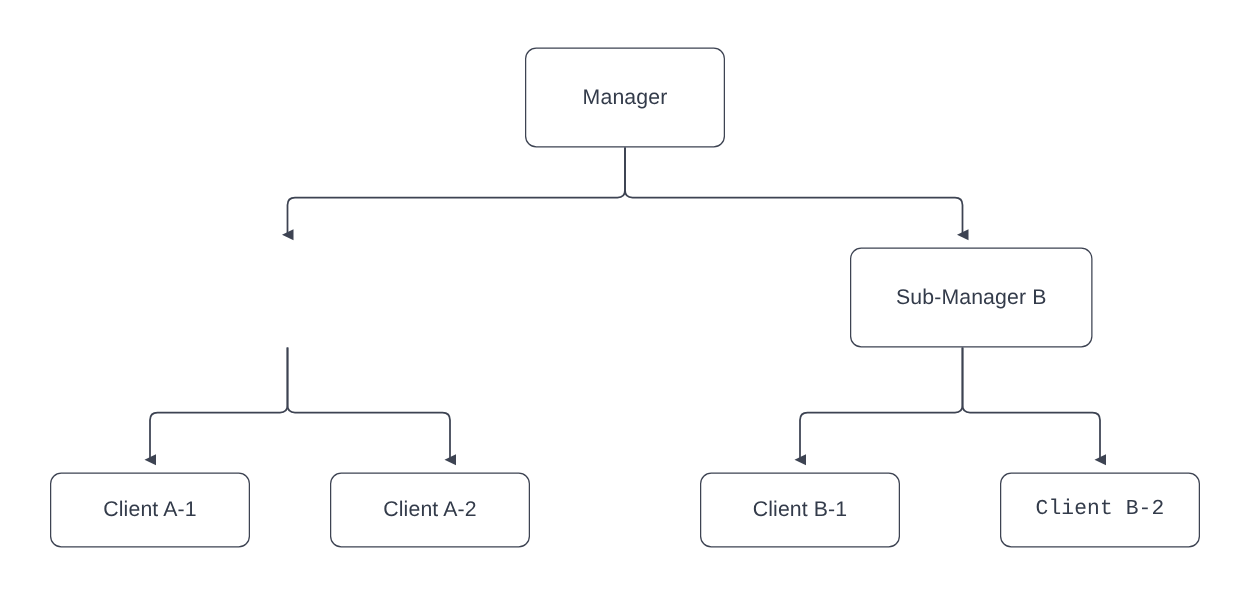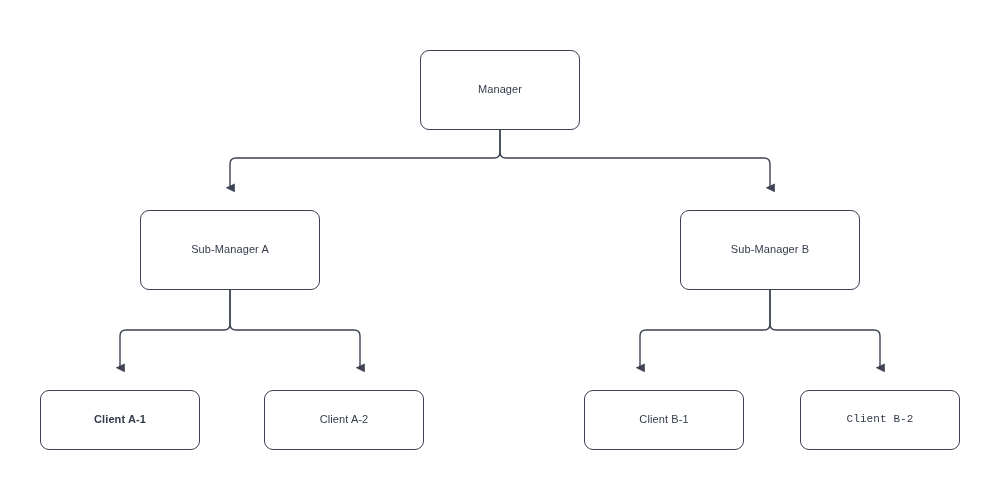--- a/index.html
+++ b/index.html
@@ -27,39 +27,38 @@
   .node {
     position: absolute;
     box-sizing: border-box;
     background: #ffffff;
     border: 1.4px solid #3d4352;
     border-radius: 9px;
     display: flex;
     align-items: center;
     justify-content: center;
     color: #333b4a;
-    font-size: 11px;
+    font-size: 17px;
     line-height: 1.2;
     letter-spacing: 0.1px;
     white-space: nowrap;
     z-index: 2;
-    margin-top: 12px;
   }
   .node-label {
     display: block;
     text-align: center;
   }
 
   
   #node-manager      { left: 420px; top: 38px;  width: 160px; height: 80px; }
   #node-submanager-a { left: 140px; top: 198px; width: 180px; height: 80px; }
-  #node-submanager-b { left: 680px; top: 198px; width: 180px; height: 80px; }
-  #node-client-a1    { left: 40px;  top: 378px; width: 160px; height: 60px; font-weight: bold; }
+  #node-submanager-b { left: 680px; top: 198px; width: 194px; height: 80px; }
+  #node-client-a1    { left: 40px;  top: 378px; width: 160px; height: 60px; }
   #node-client-a2    { left: 264px; top: 378px; width: 160px; height: 60px; }
-  #node-client-b1    { left: 584px; top: 378px; width: 160px; height: 60px; }
+  #node-client-b1    { left: 560px; top: 378px; width: 160px; height: 60px; }
   #node-client-b2    { left: 800px; top: 378px; width: 160px; height: 60px; font-family: Liberation Mono, monospace; }
 </style>
 </head>
 <body>
 
 <div id="canvas">
 
   <svg id="edge-layer" viewBox="0 0 1000 480" width="1000" height="480" xmlns="http://www.w3.org/2000/svg">
     <defs>
       <marker id="arrowhead" markerWidth="10" markerHeight="10" refX="5.2" refY="5" orient="auto" markerUnits="userSpaceOnUse">
@@ -80,23 +79,20 @@
       <path d="M 770 278 L 770 324 Q 770 330 764 330 L 646 330 Q 640 330 640 336 L 640 368" marker-end="url(#arrowhead)"></path>
 
       <path d="M 770 278 L 770 324 Q 770 330 776 330 L 874 330 Q 880 330 880 336 L 880 368" marker-end="url(#arrowhead)"></path>
     </g>
   </svg>
 
   <div class="node" id="node-manager">
     <span class="node-label">Manager</span>
   </div>
 
-  <div class="node" id="node-submanager-a">
-    <span class="node-label">Sub-Manager A</span>
-  </div>
 
   <div class="node" id="node-submanager-b">
     <span class="node-label">Sub-Manager B</span>
   </div>
 
   <div class="node" id="node-client-a1">
     <span class="node-label">Client A-1</span>
   </div>
 
   <div class="node" id="node-client-a2">

